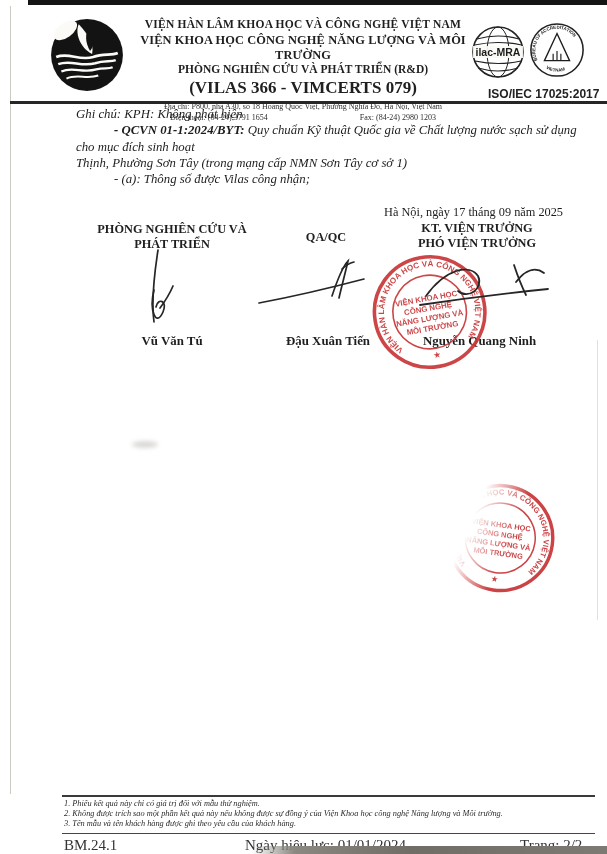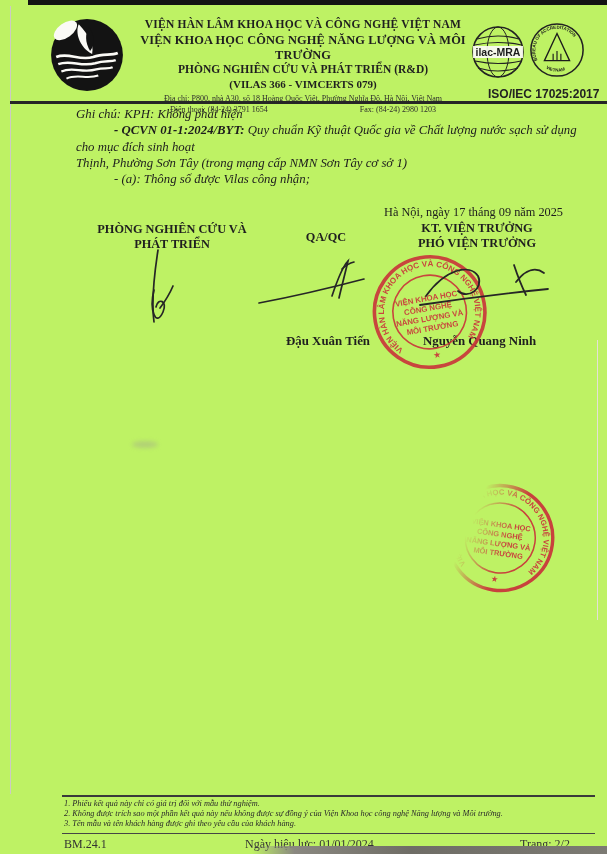--- a/index.html
+++ b/index.html
@@ -1,35 +1,35 @@
 <!DOCTYPE html>
 <html><head>
 <meta charset="utf-8">
 <style>
   html,body{margin:0;padding:0;background:#efeeea;}
   #page{
     position:relative;width:607px;height:854px;margin:0 auto;
-    background:#bef264;overflow:hidden;
+    background:#ffffff;overflow:hidden;
     font-family:"Liberation Serif","DejaVu Serif",serif;
     color:#1f1f1f;
   }
   .abs{position:absolute;}
   
   .top-scan-bar{left:28px;right:0;top:0;height:5px;background:#141414;}
   .left-scan-line{left:10px;top:6px;height:788px;width:1px;background:#cdcac3;}
   .right-scan-line{left:597px;top:340px;height:280px;width:1px;background:#e3e0d8;}
   .scan-smudge{left:132px;top:441px;width:26px;height:7px;background:rgba(158,155,146,.38);border-radius:50%;filter:blur(2px);}
   .bottom-scan-band{left:252px;right:0;top:846px;height:8px;background:linear-gradient(to right,rgba(120,118,112,0),#8a8880 12%,#6f6d66 45%,#7c7a73);}
   
   .logo-inst{left:48px;top:16px;}
   .head-center{left:118px;top:18px;width:370px;text-align:center;}
   .h1{font-size:11.5px;font-weight:bold;letter-spacing:.2px;}
   .h2{font-size:12.4px;font-weight:bold;margin-top:3px;letter-spacing:.1px;}
   .h3{font-size:11.5px;font-weight:bold;margin-top:0;}
-  .h4{font-size:11px;font-weight:bold;margin-top:3px;}
+  .h4{font-size:17px;font-weight:bold;margin-top:3px;}
   .addr{font-size:8px;margin-top:4px;color:#2d2d2d;}
   .contact{margin-top:2px;font-size:8px;color:#2d2d2d;display:flex;justify-content:center;gap:92px;}
   .logo-ilac{left:471px;top:25px;}
   .logo-boa{left:528px;top:21px;}
   .iso-text{left:488px;top:87px;font-size:12px;font-weight:bold;font-family:"Liberation Sans",sans-serif;color:#222;}
   .header-rule{left:10px;right:0;top:101px;height:2.5px;background:#262626;}
   
   .notes{left:76px;top:106px;width:514px;font-size:12.8px;font-style:italic;line-height:16.3px;color:#1d1d1d;}
   .note-indent{padding-left:38px;}
   .note-label{font-weight:bold;}
@@ -48,21 +48,21 @@
   .sig2{left:256px;top:256px;}
   .sig3{left:418px;top:258px;}
   .stamp1{left:370px;top:252px;transform:rotate(-10deg);opacity:.93;z-index:2;}
   .stamp2{left:443px;top:481px;transform:rotate(8deg);opacity:.95;
     -webkit-mask-image:linear-gradient(105deg,transparent 26%,#000 56%);
     mask-image:linear-gradient(105deg,transparent 26%,#000 56%);}
   
   .rule-a{left:62px;right:12px;top:795px;height:1.5px;background:#3a3a3a;}
   .footnotes{left:64px;top:799px;width:530px;font-size:8.3px;font-style:italic;line-height:10px;color:#2a2a2a;}
   .rule-b{left:62px;right:12px;top:833px;height:1.3px;background:#454545;}
-  .bottom-row{top:837px;font-size:12px;color:#333;}
+  .bottom-row{top:837px;font-size:15px;color:#333;}
   .form-code{left:64px;}
   .effective{left:245px;}
   .page-no{left:520px;}
 </style>
 </head>
 <body>
 
 <div id="page">
 
   <div class="abs top-scan-bar"></div>
@@ -214,20 +214,21 @@
       <text x="75" text-anchor="middle" font-size="9.8" font-weight="bold" fill="#c9393b" font-family="Liberation Sans, sans-serif">
         <tspan x="75" y="61">VIỆN KHOA HỌC</tspan>
         <tspan x="75" y="73.5">CÔNG NGHỆ</tspan>
         <tspan x="75" y="86">NĂNG LƯỢNG VÀ</tspan>
         <tspan x="75" y="98.5">MÔI TRƯỜNG</tspan>
       </text>
       <text x="75" y="133" text-anchor="middle" font-size="11" fill="#c9393b">★</text>
     </svg>
   </div>
 
+  <div class="abs sig-name col1-name">Vũ Văn Tú</div>
   <div class="abs sig-name col2-name">Đậu Xuân Tiến</div>
   <div class="abs sig-name col3-name">Nguyễn Quang Ninh</div>
 
   <div class="abs rule-a"></div>
   <div class="abs footnotes">
     <div>1. Phiếu kết quả này chỉ có giá trị đối với mẫu thử nghiệm.</div>
     <div>2. Không được trích sao một phần kết quả này nếu không được sự đồng ý của Viện Khoa học công nghệ Năng lượng và Môi trường.</div>
     <div>3. Tên mẫu và tên khách hàng được ghi theo yêu cầu của khách hàng.</div>
   </div>
   <div class="abs rule-b"></div>

